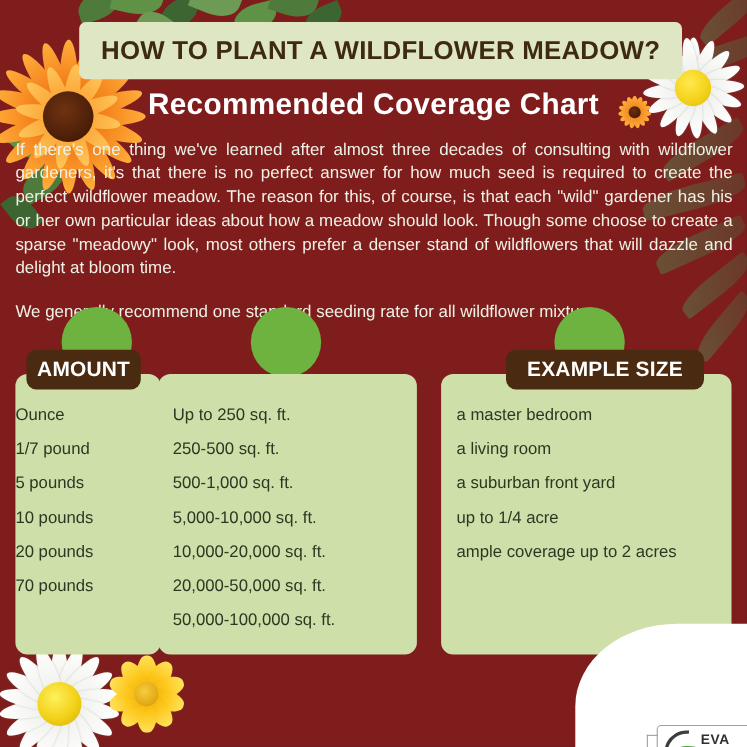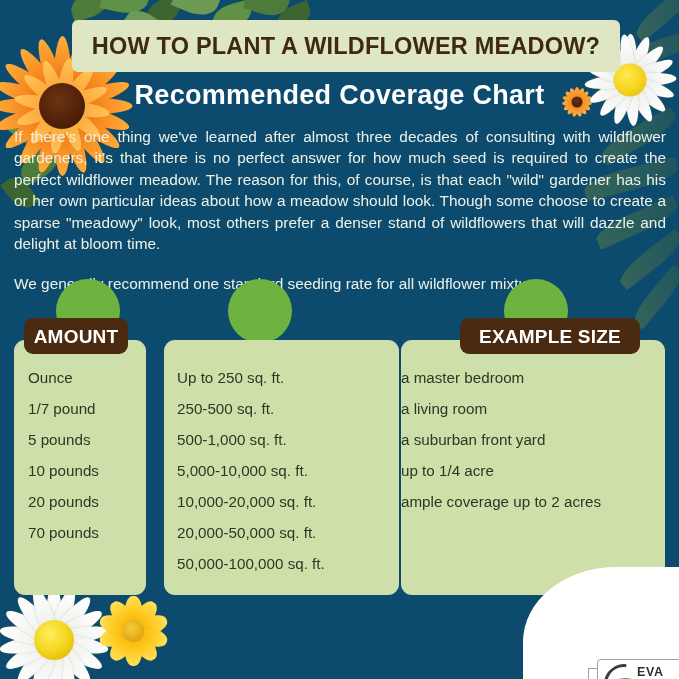--- a/index.html
+++ b/index.html
@@ -5,21 +5,21 @@
   html, body {
     margin: 0;
     padding: 0;
     background: #14241c;
   }
   #infographic {
     position: relative;
     width: 679px;
     height: 679px;
     overflow: hidden;
-    background: #0c4a6e;
+    background: #7f1d1d;
     font-family: "Liberation Sans", sans-serif;
     -webkit-font-smoothing: antialiased;
   }
 
   
   .leaf-cluster { position: absolute; pointer-events: none; }
   .leaf {
     position: absolute;
     background: #4e7a3c;
     border-radius: 60% 0 60% 0;
@@ -173,21 +173,21 @@
   }
   .column {
     position: absolute;
     top: 40px;
     background: #cfdfaa;
     border-radius: 11px;
     box-sizing: border-box;
     padding: 22px 0 14px 0;
   }
   #column-amount   { left: 14px;  width: 132px; height: 255px; }
-  #column-coverage { left: 164px; width: 235px; height: 255px; }
+  #column-coverage { left: 144px; width: 235px; height: 255px; }
   #column-example  { left: 401px; width: 264px; height: 255px; }
 
   .col-arc {
     position: absolute;
     top: -21px;
     width: 64px; height: 64px;
     border-radius: 50%;
     background: #6eb23f;
   }
   #arc-amount   { left: 56px; }
@@ -220,23 +220,23 @@
 
   .cell-list { margin: 0; padding: 0; list-style: none; }
   .cell {
     color: #2a3a22;
     font-size: 15.2px;
     line-height: 31px;
     height: 31px;
     white-space: nowrap;
     overflow: hidden;
   }
-  #column-amount   .cell { padding-left: 14px; }
+  #column-amount   .cell { padding-left: 0; }
   #column-coverage .cell { padding-left: 13px; }
-  #column-example  .cell { }
+  #column-example  .cell { padding-left: 14px; }
 
   
   #logo-plate {
     position: absolute;
     right: -30px; bottom: -38px;
     width: 186px; height: 150px;
     background: #ffffff;
     border-radius: 50% 0 0 0;
   }
   #logo-mark {

